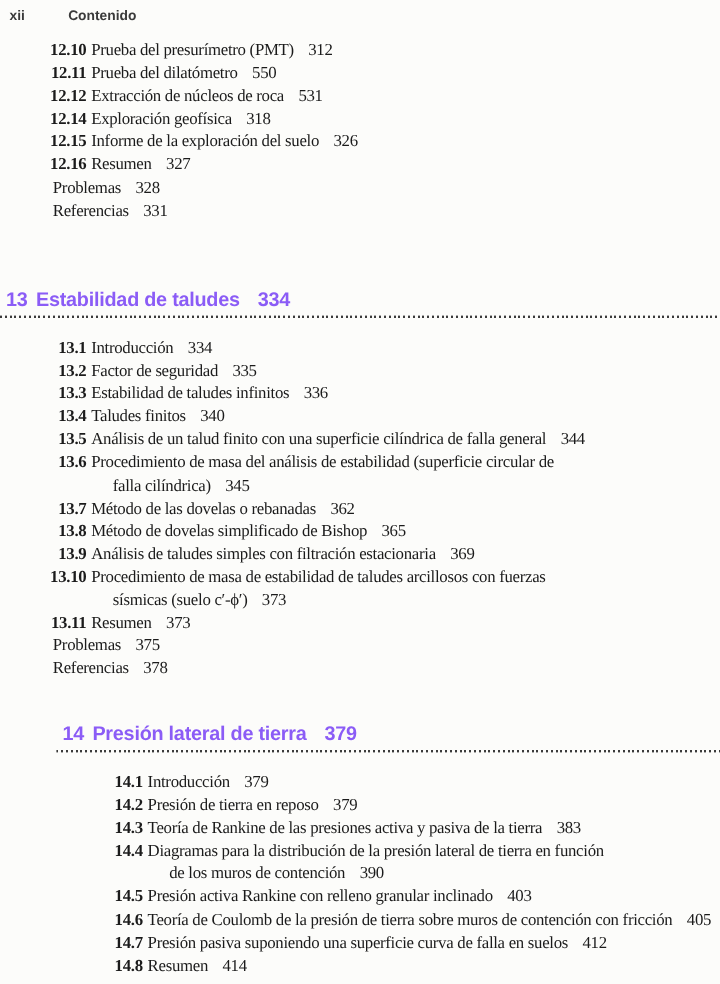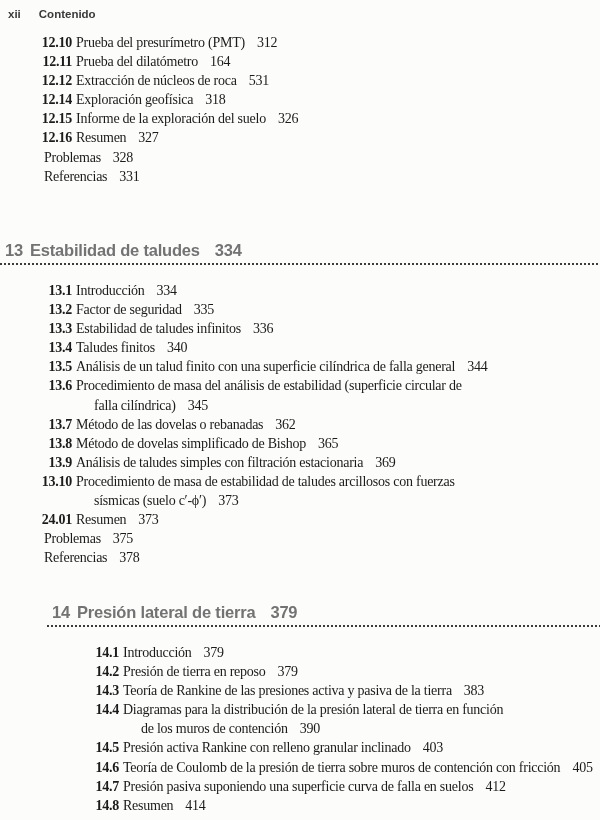--- a/index.html
+++ b/index.html
@@ -8,30 +8,30 @@
     background: #fcfcfa;
     font-family: "Liberation Serif", serif;
     color: #1b1b1b;
     position: relative;
     overflow: hidden;
   }
   .page-header {
     position: absolute; top: 8px; left: 8px;
     font-family: "Liberation Sans", sans-serif;
     font-weight: bold; font-size: 11.5px; color: #3a3a3a;
-    display: flex; gap: 18px;
+    display: flex; gap: 36px;
   }
   .section { position: absolute; left: 0; right: 0; }
   #sec12 { top: 33px; }
   #sec13 { top: 240px; }
   #sec14 { top: 602px; padding-left: 47px; }
   .chapter-heading {
     font-family: "Liberation Sans", sans-serif;
     font-weight: bold; font-size: 16.5px; letter-spacing: -0.2px;
-    color: #737373; padding-left: 30px; position: relative; line-height: 20px;
+    color: #8b5cf6; padding-left: 30px; position: relative; line-height: 20px;
   }
   .ch-num { position: absolute; left: 5px; top: 0; }
   .ch-page { margin-left: 15px; }
   .dotted-rule {
     height: 2px; margin-top: 3px;
     background: repeating-linear-gradient(90deg,
       #3b3b3b 0, #3b3b3b 1.6px, transparent 1.6px, transparent 4px);
   }
   .toc-list {
     margin-top: 16px;
@@ -51,21 +51,21 @@
 <body>
 
 <div class="page-header">
   <span>xii</span>
   <span>Contenido</span>
 </div>
 
 <div class="section" id="sec12">
   <div class="toc-list">
     <div class="item"><span class="num">12.10</span><span class="txt">Prueba del presurímetro (PMT)</span><span class="pg">312</span></div>
-    <div class="item"><span class="num">12.11</span><span class="txt">Prueba del dilatómetro</span><span class="pg">164</span></div>
+    <div class="item"><span class="num">12.11</span><span class="txt">Prueba del dilatómetro</span><span class="pg">550</span></div>
     <div class="item"><span class="num">12.12</span><span class="txt">Extracción de núcleos de roca</span><span class="pg">531</span></div>
     <div class="item"><span class="num">12.14</span><span class="txt">Exploración geofísica</span><span class="pg">318</span></div>
     <div class="item"><span class="num">12.15</span><span class="txt">Informe de la exploración del suelo</span><span class="pg">326</span></div>
     <div class="item"><span class="num">12.16</span><span class="txt">Resumen</span><span class="pg">327</span></div>
     <div class="item plain"><span class="txt">Problemas</span><span class="pg">328</span></div>
     <div class="item plain"><span class="txt">Referencias</span><span class="pg">331</span></div>
   </div>
 </div>
 
 <div class="section" id="sec13">
@@ -79,21 +79,21 @@
     <div class="item"><span class="num">13.3</span><span class="txt">Estabilidad de taludes infinitos</span><span class="pg">336</span></div>
     <div class="item"><span class="num">13.4</span><span class="txt">Taludes finitos</span><span class="pg">340</span></div>
     <div class="item"><span class="num">13.5</span><span class="txt">Análisis de un talud finito con una superficie cilíndrica de falla general</span><span class="pg">344</span></div>
     <div class="item"><span class="num">13.6</span><span class="txt">Procedimiento de masa del análisis de estabilidad (superficie circular de
 falla cilíndrica)</span><span class="pg">345</span></div>
     <div class="item"><span class="num">13.7</span><span class="txt">Método de las dovelas o rebanadas</span><span class="pg">362</span></div>
     <div class="item"><span class="num">13.8</span><span class="txt">Método de dovelas simplificado de Bishop</span><span class="pg">365</span></div>
     <div class="item"><span class="num">13.9</span><span class="txt">Análisis de taludes simples con filtración estacionaria</span><span class="pg">369</span></div>
     <div class="item"><span class="num">13.10</span><span class="txt">Procedimiento de masa de estabilidad de taludes arcillosos con fuerzas
 sísmicas (suelo c′-ϕ′)</span><span class="pg">373</span></div>
-    <div class="item"><span class="num">24.01</span><span class="txt">Resumen</span><span class="pg">373</span></div>
+    <div class="item"><span class="num">13.11</span><span class="txt">Resumen</span><span class="pg">373</span></div>
     <div class="item plain"><span class="txt">Problemas</span><span class="pg">375</span></div>
     <div class="item plain"><span class="txt">Referencias</span><span class="pg">378</span></div>
   </div>
 </div>
 
 <div class="section" id="sec14">
   <div class="chapter-heading">
     <span class="ch-num">14</span><span class="ch-title">Presión lateral de tierra</span><span class="ch-page">379</span>
   </div>
   <div class="dotted-rule"></div>

